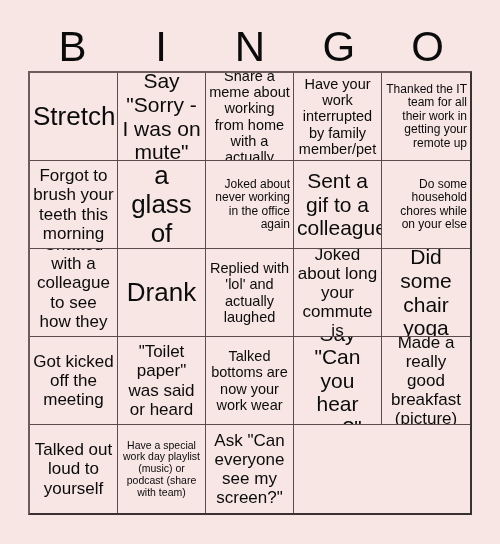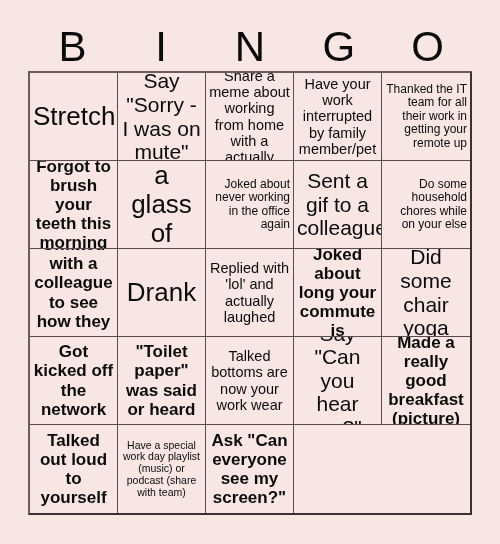--- a/index.html
+++ b/index.html
@@ -69,21 +69,21 @@
   .cell:nth-child(5n) { border-right: none; }
   .cell:nth-child(n+21) { border-bottom: none; }
   .cell span {
     display: block;
     width: 100%;
     line-height: 1.12;
   }
   
   .fs-xl span { font-size: 26px; }
   .fs-lg span { font-size: 21px; }
-  .fs-md span { font-size: 17px; font-weight: bold; }
+  .fs-md span { font-size: 17px; }
   .fs-sm span { font-size: 14.5px; }
   .fs-xs span { font-size: 12px; text-align: right; }
   .fs-xxs span { font-size: 10.5px; }
 </style>
 </head>
 <body>
 
 <div class="card">
 
   <div class="bingo-header">
@@ -134,21 +134,21 @@
       <div class="cell fs-sm">
         <span>Replied with 'lol' and actually laughed</span>
       </div>
       <div class="cell fs-md">
         <span>Joked about long your commute is</span>
       </div>
       <div class="cell fs-lg">
         <span>Did some chair yoga</span>
       </div>
       <div class="cell fs-md">
-        <span>Got kicked off the network</span>
+        <span>Got kicked off the meeting</span>
       </div>
       <div class="cell fs-md">
         <span>"Toilet paper" was said or heard</span>
       </div>
       <div class="cell fs-sm">
         <span>Talked bottoms are now your work wear</span>
       </div>
       <div class="cell fs-lg">
         <span>Say "Can you hear me?"</span>
       </div>

